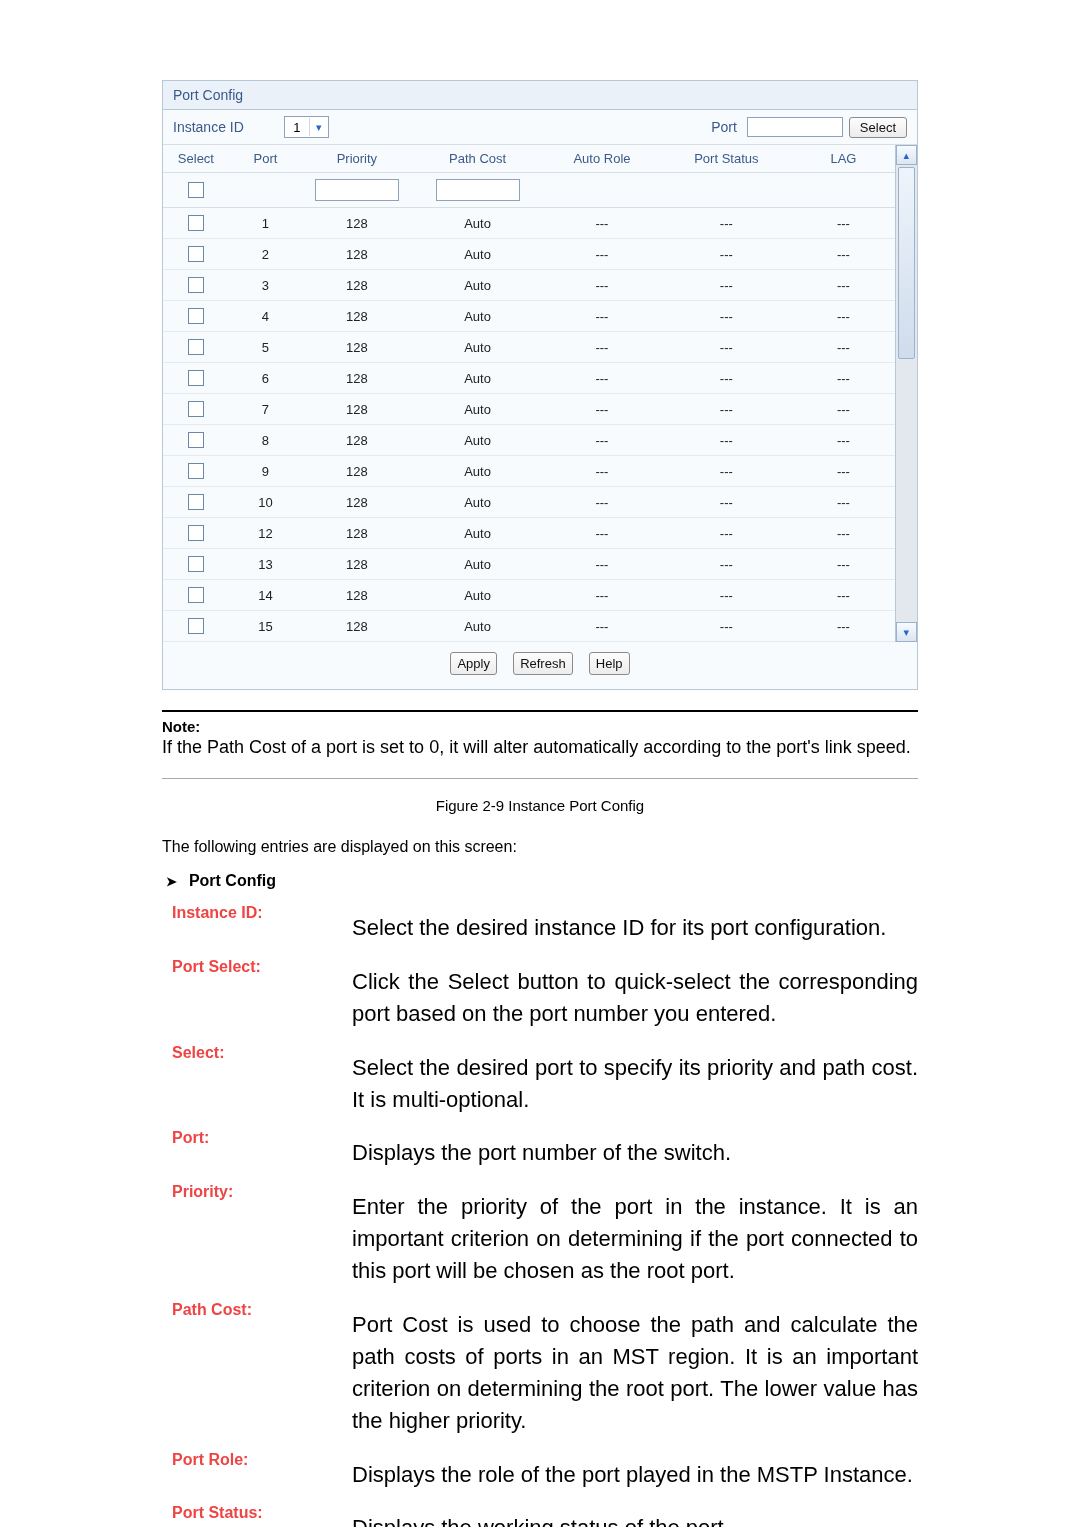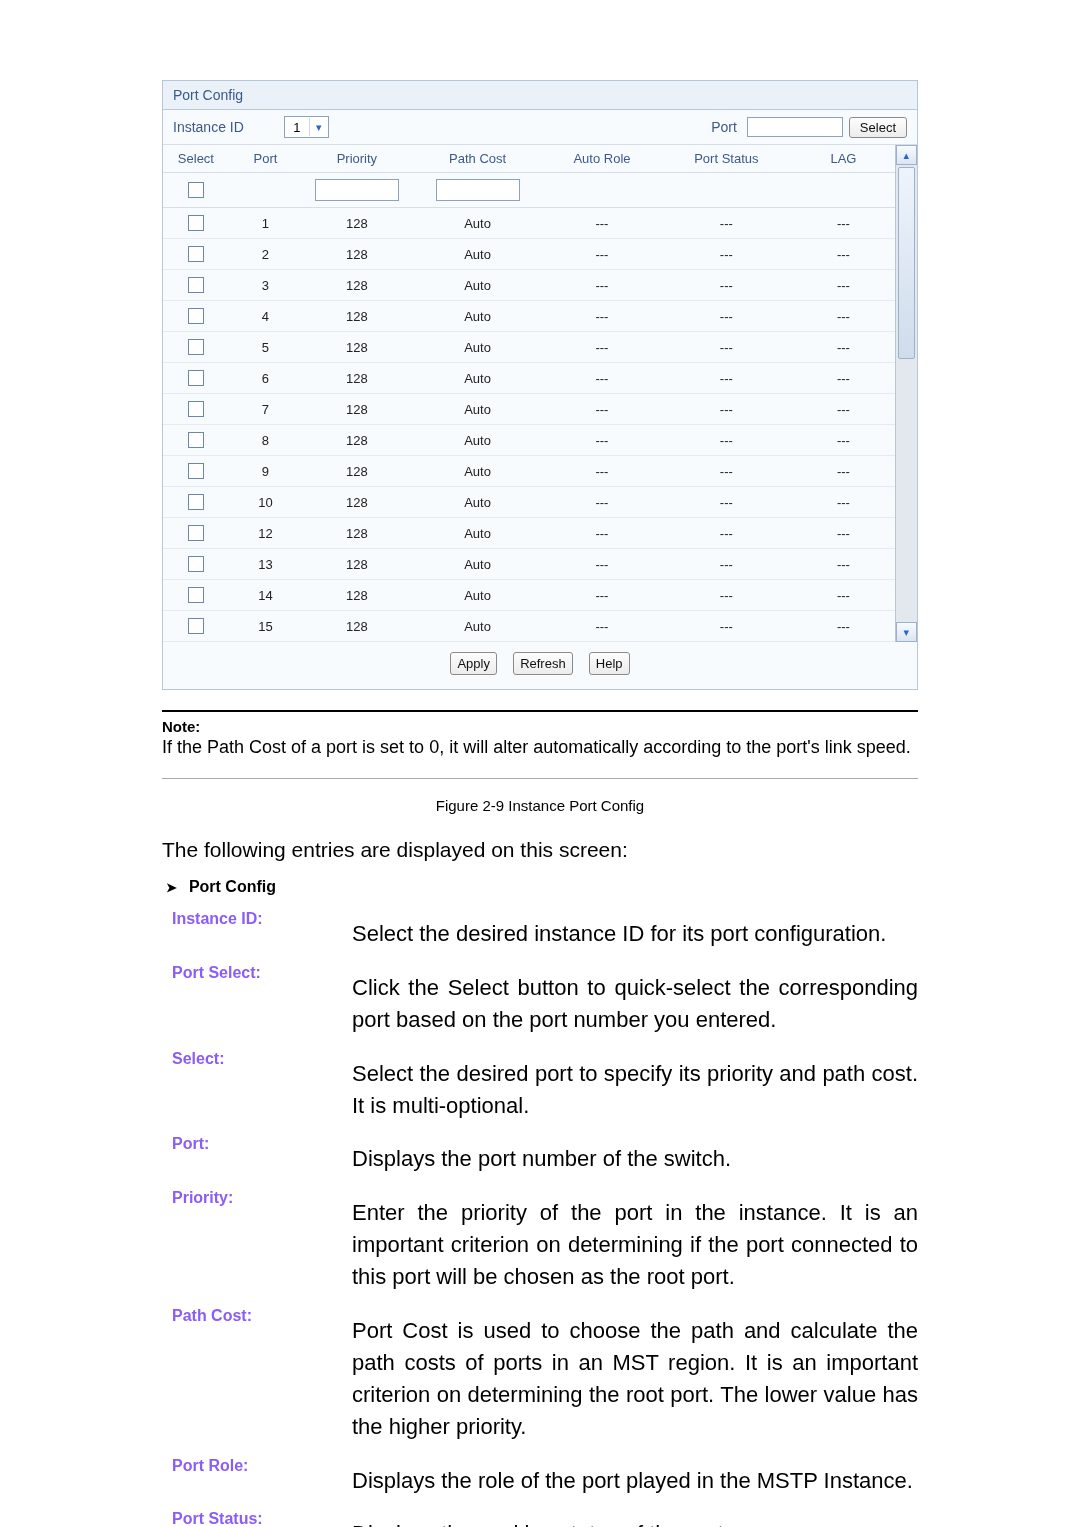--- a/index.html
+++ b/index.html
@@ -165,33 +165,33 @@
   .btn-row .wbtn { margin: 0 6px; padding: 3px 6px; }
 
   .thick-hr { border: 0; border-top: 2px solid #000; margin: 20px 0 6px 0; }
   .thin-hr  { border: 0; border-top: 1px solid #aaa; margin: 4px 0 18px 0; }
 
   .note-label { font-weight: bold; margin: 6px 0 2px 0; }
   .note-text  { font-size: 18px; margin: 0 0 20px 0; }
 
   .fig-caption { text-align: center; font-size: 15px; margin: 10px 0 24px 0; }
 
-  .intro { font-size: 21px; margin: 0 0 16px 0; }
+  .intro { font-size: 16px; margin: 0 0 16px 0; }
 
   .section-head {
     display: flex; align-items: center; gap: 12px;
     font-weight: bold; font-size: 16px; margin: 0 0 14px 4px;
   }
   .section-head .tri { font-size: 13px; }
 
   .def-list { }
   .def-row { display: flex; margin: 0 0 14px 10px; }
   .def-key {
     width: 180px; flex: none;
-    color: #8b5cf6; font-weight: bold; font-size: 16px;
+    color: #ef4444; font-weight: bold; font-size: 16px;
   }
   .def-val {
     flex: 1; font-size: 22px; line-height: 1.45;
     text-align: justify;
     margin-top: 8px;
   }
 
   .pagenum { text-align: center; font-size: 13px; color: #444; margin-top: 34px; }
 </style>
 </head>

